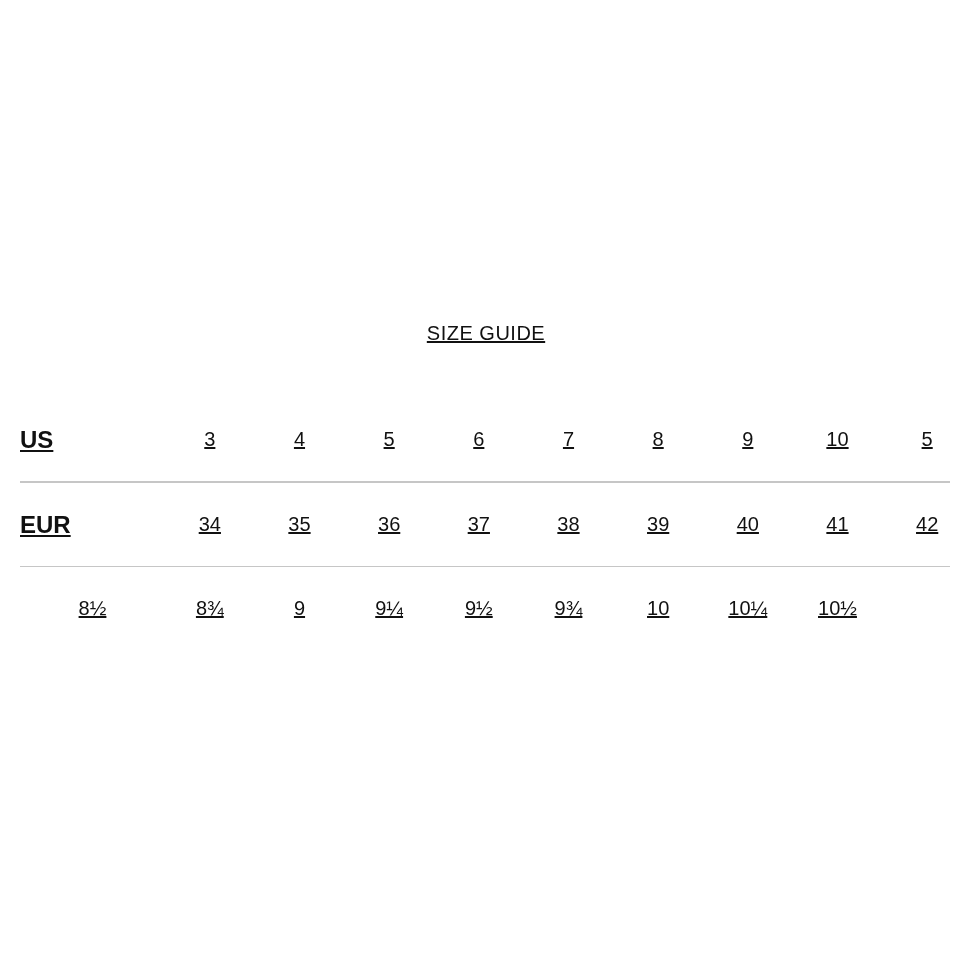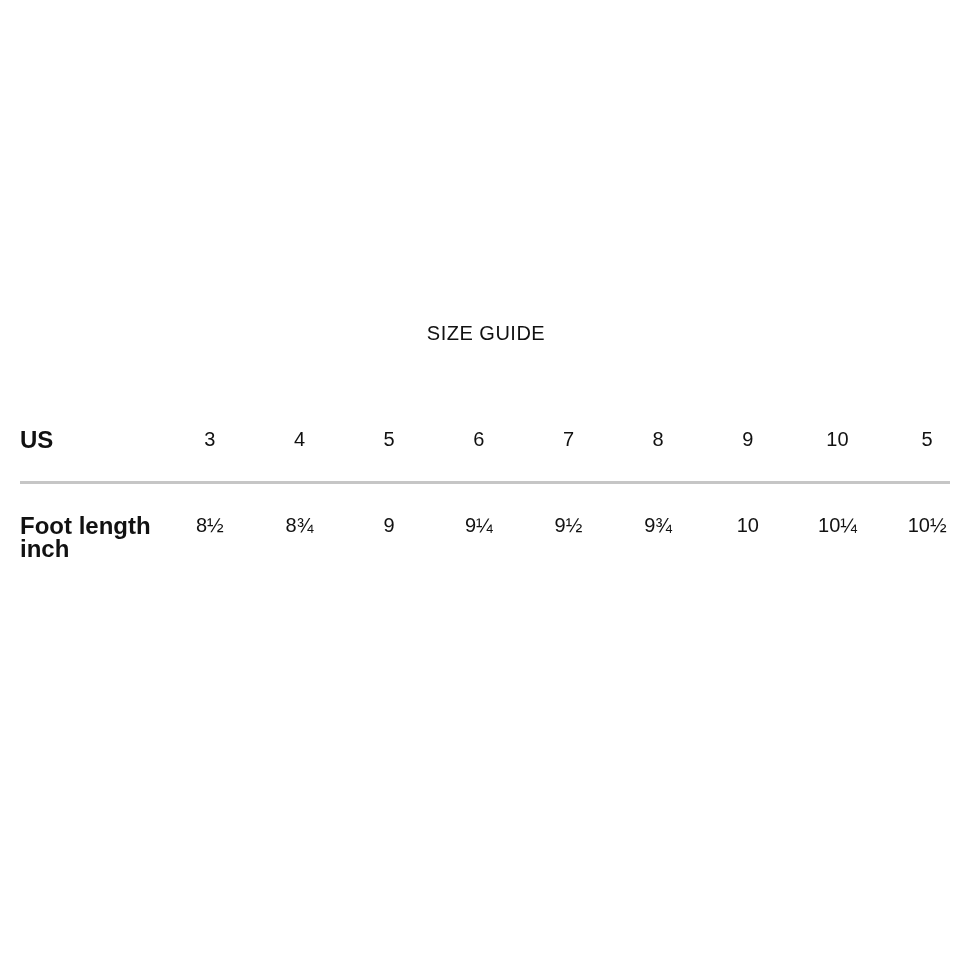--- a/index.html
+++ b/index.html
@@ -17,20 +17,21 @@
     height: 972px;
     background: var(--background, #ffffff);
     color: var(--text, #111111);
     font-family: "Liberation Sans", sans-serif;
     overflow: hidden;
   }
   .page {
     width: 972px;
     height: 693px;
     padding-top: 322px;
+    text-decoration: underline;
   }
   .title {
     text-align: center;
     font-size: 20px;
     line-height: 23px;
     letter-spacing: 0.5px;
     font-weight: 400;
     color: var(--text, #111111);
   }
   .size-table {
@@ -78,26 +79,36 @@
       <div class="cell">6</div>
       <div class="cell">7</div>
       <div class="cell">8</div>
       <div class="cell">9</div>
       <div class="cell">10</div>
       <div class="cell">5</div>
     </div>
 
     <div class="divider"></div>
 
+    <div class="row">
+      <div class="row-label">EUR</div>
+      <div class="cell">34</div>
+      <div class="cell">35</div>
+      <div class="cell">36</div>
+      <div class="cell">37</div>
+      <div class="cell">38</div>
+      <div class="cell">39</div>
+      <div class="cell">40</div>
+      <div class="cell">41</div>
+      <div class="cell">42</div>
+    </div>
 
     <div class="divider"></div>
 
     <div class="row">
-      <div class="row-label">Foot length
-inch</div>
       <div class="cell">8½</div>
       <div class="cell">8¾</div>
       <div class="cell">9</div>
       <div class="cell">9¼</div>
       <div class="cell">9½</div>
       <div class="cell">9¾</div>
       <div class="cell">10</div>
       <div class="cell">10¼</div>
       <div class="cell">10½</div>
     </div>

